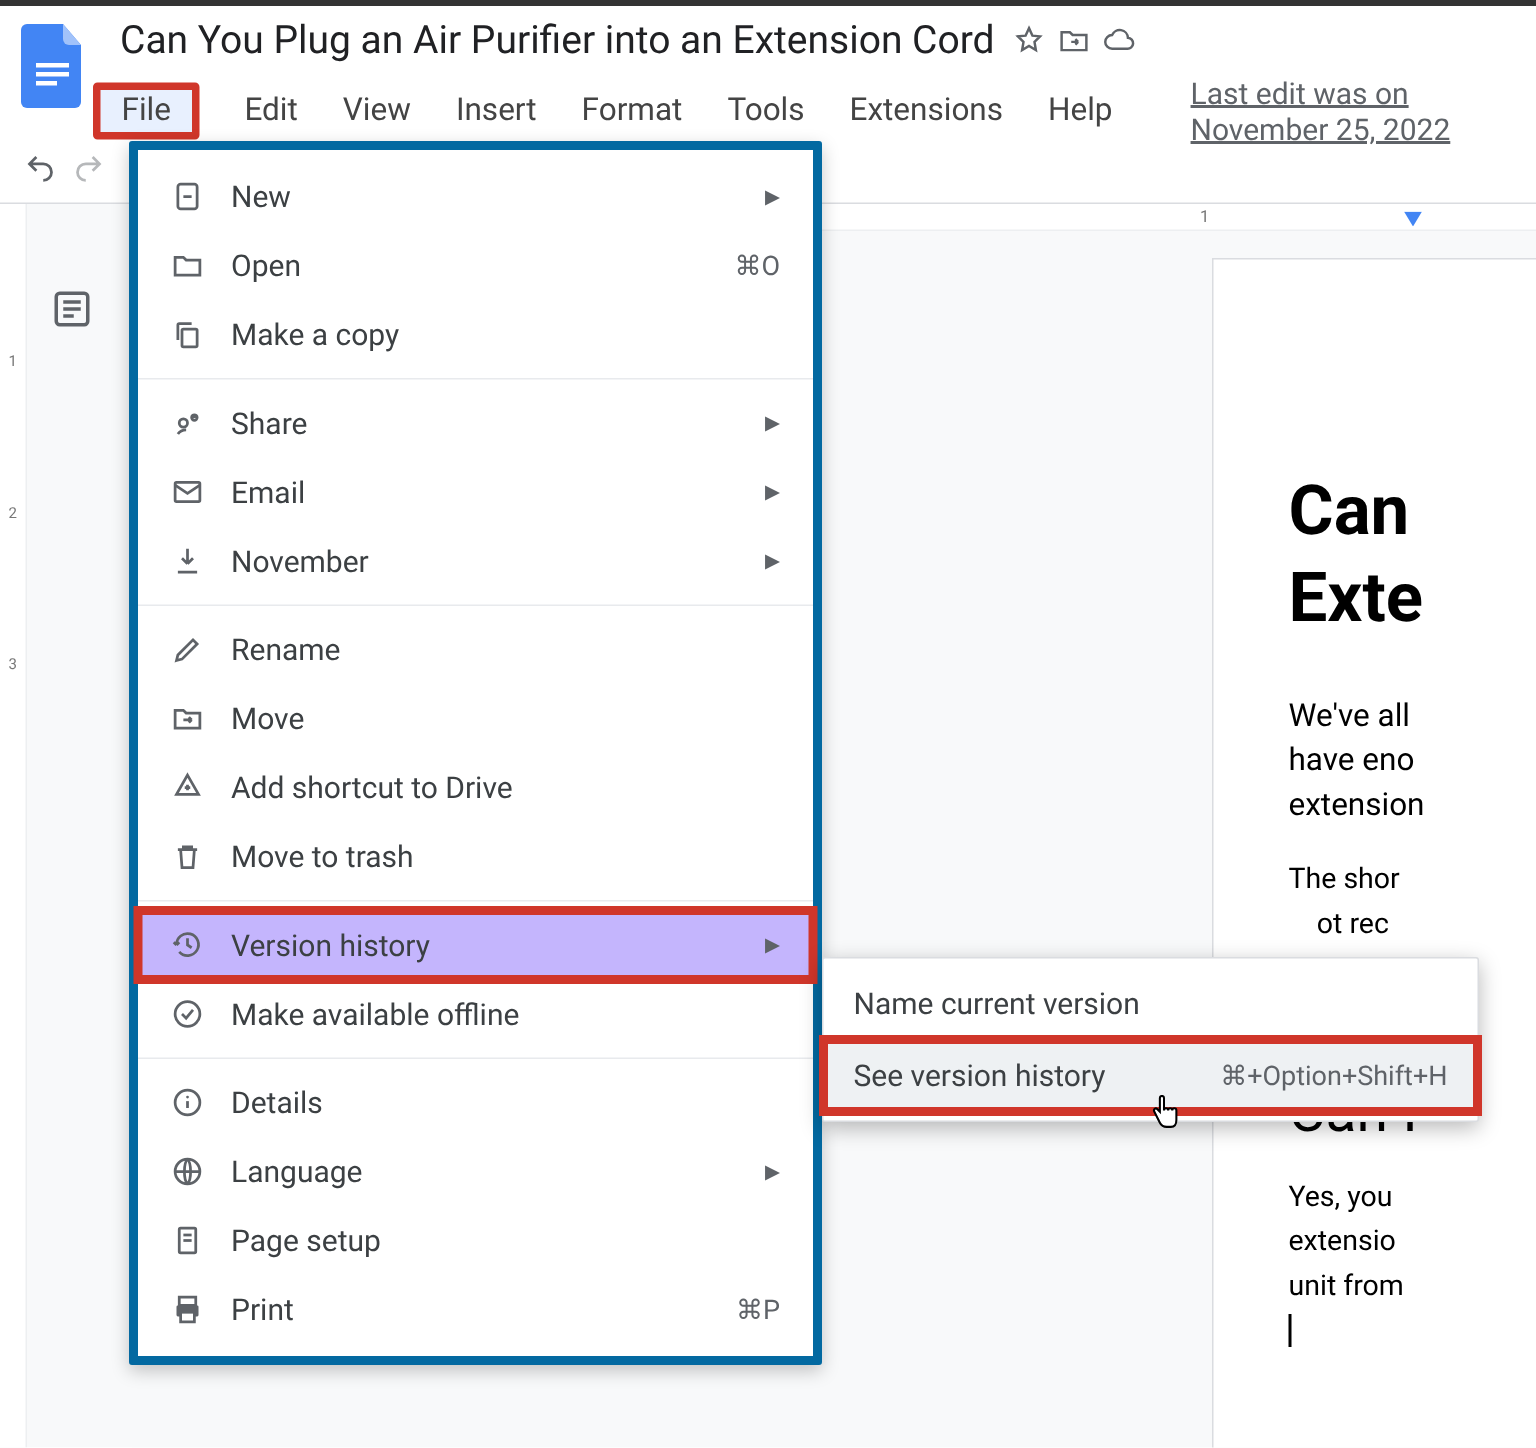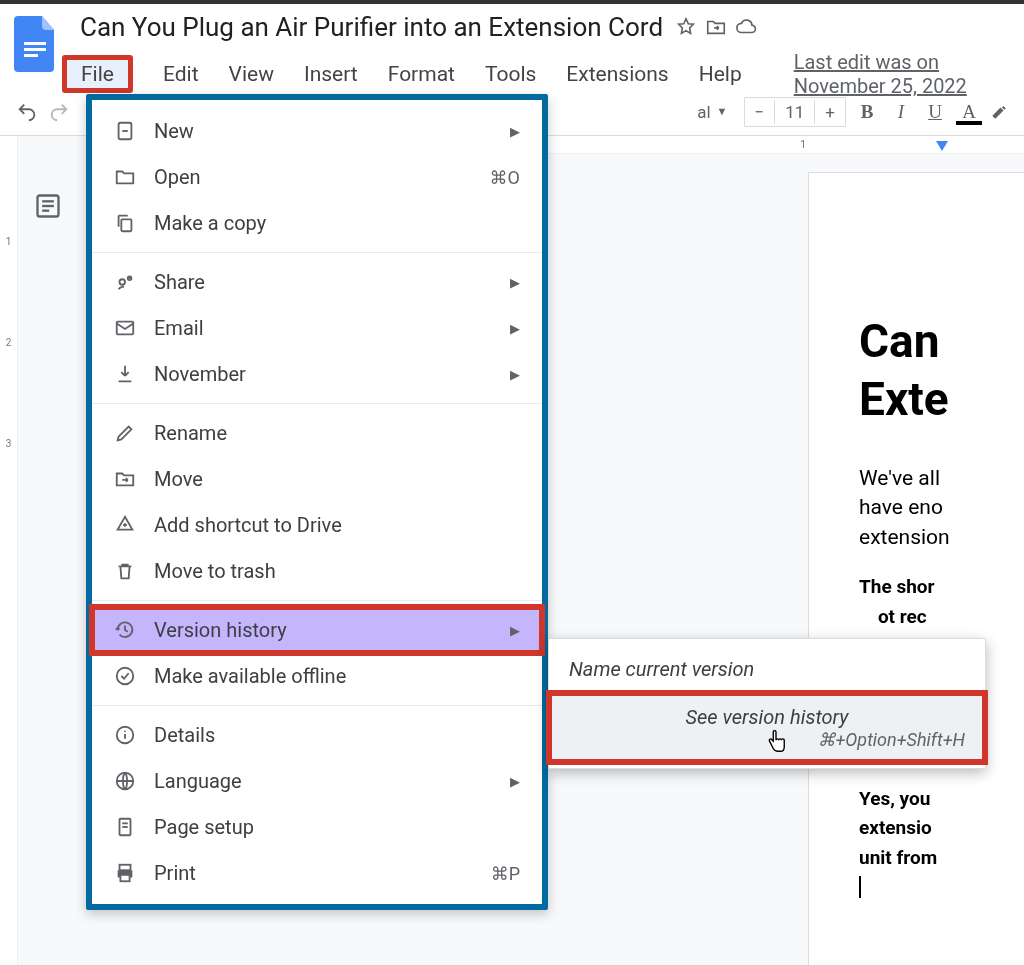--- a/index.html
+++ b/index.html
@@ -104,21 +104,21 @@
   .hr-ind { position:absolute; top:5px; width:12px; height:10px; background:#4285f4; clip-path: polygon(0 0,100% 0,50% 100%);}
   .page {
     position:absolute; top:36px; left: 720px;
     width: 600px; height: 870px;
     background:#fff;
     border:1px solid #dadce0;
     padding: 140px 50px 40px 50px;
   }
   .page h1 { font-size: 46px; line-height:1.25; font-weight:700; color:#000; margin-bottom:36px;}
   .page p { font-size: 21px; line-height:1.4; margin-bottom:20px; color:#000;}
-  .page .bold { font-weight:700;}
+  .page .bold { font-weight:400;}
   .page a { color:#1a73e8; text-decoration: underline;}
   .page h2 { font-size: 38px; font-weight:400; color:#000; margin-top:30px; margin-bottom:20px;}
   .caret { display:inline-block; width:2px; height:22px; background:#000; vertical-align:text-bottom;}
 
   .dropdown {
     position:absolute;
     left: 86px; top: 90px;
     width: 462px;
     background:#fff;
     border:6px solid #0369a1;
@@ -145,30 +145,29 @@
   .submenu {
     position:absolute;
     left: 548px; top: 634px;
     width: 438px;
     background:#fff;
     border:1px solid #dadce0;
     border-radius:2px;
     box-shadow: 0 4px 14px rgba(0,0,0,0.28);
     padding: 6px 0;
     z-index: 21;
-    font-style: italic;
   }
   .sm-item {
     display:flex; align-items:center;
     padding: 12px 20px;
     font-size: 20px;
     color:#3c4043;
   }
   .sm-item .sm-short { margin-left:auto; color:#5f6368; font-size:18px;}
-  .sm-item.hl-item { background:#eef1f3;flex-direction:column;}
+  .sm-item.hl-item { background:#eef1f3;}
   .sm-item.boxed { outline: 6px solid #d0362a; outline-offset:-3px;}
   .cursor-hand {
     position:absolute; left: 765px; top: 726px; z-index:30;
     width:22px; height:26px; color:#000;
   }
 </style>
 </head>
 <body>
 
 <div class="header">
@@ -207,41 +206,20 @@
   </div>
 </div>
 
 <div class="toolbar">
   <svg class="tb-undo" viewBox="0 0 24 24">
       <path fill="none" stroke="currentColor" stroke-width="2" d="M9 14l-5-5 5-5M4 9h10a6 6 0 0 1 0 12"></path>
     </svg>
   <svg class="tb-redo" viewBox="0 0 24 24" style="opacity:.45">
       <path fill="none" stroke="currentColor" stroke-width="2" d="M15 14l5-5-5-5M20 9H10a6 6 0 0 0 0 12"></path>
     </svg>
-  <div class="tb-right">
-    <div class="fontstyle-sel">
-      <span>al</span>
-      <span style="font-size:11px">▼</span>
-    </div>
-    <div class="fs-box">
-      <span class="fs-part">−</span>
-      <span class="fs-part">11</span>
-      <span class="fs-part">+</span>
-    </div>
-    <span class="fmt bold">B</span>
-    <span class="fmt italic">I</span>
-    <span class="fmt und">U</span>
-    <span class="fmt tcolor">
-        <span>A</span>
-        <span class="tcolor-bar"></span>
-      </span>
-    <svg class="hl" viewBox="0 0 24 24">
-        <path fill="currentColor" d="M3 17l4 4 11-11-4-4L3 17zm15-13l3 3-2 2-3-3 2-2z"></path>
-      </svg>
-  </div>
 </div>
 
 <div class="workspace">
   <div class="vruler">
     <span>1</span>
     <span>2</span>
     <span>3</span>
   </div>
   <div class="outline-box">
     <svg class="outline-icon" viewBox="0 0 24 24">

